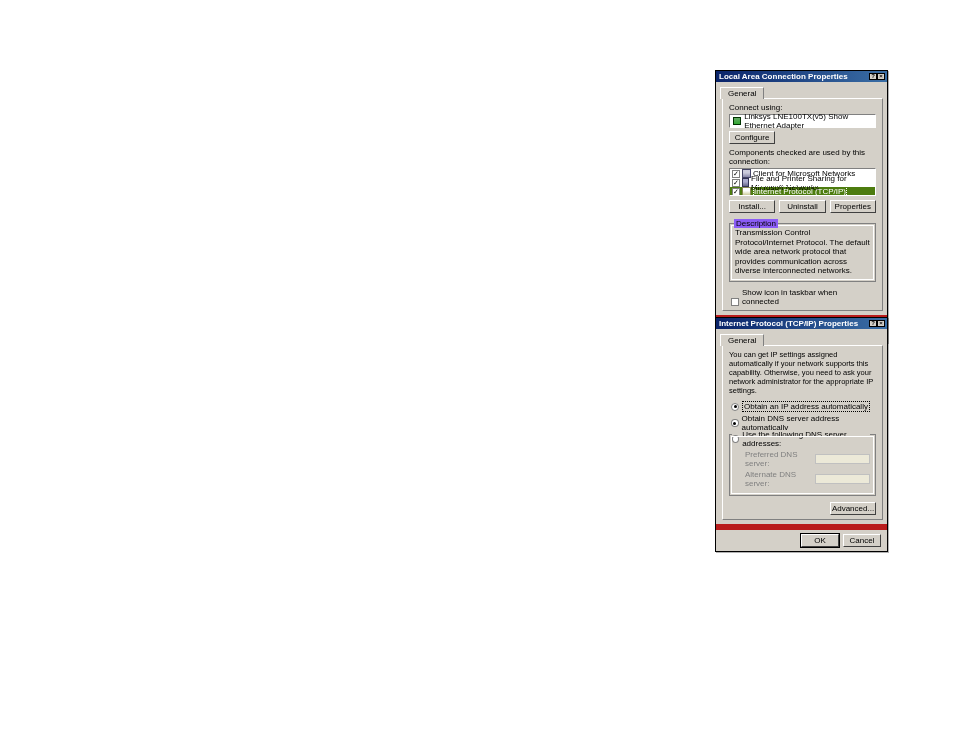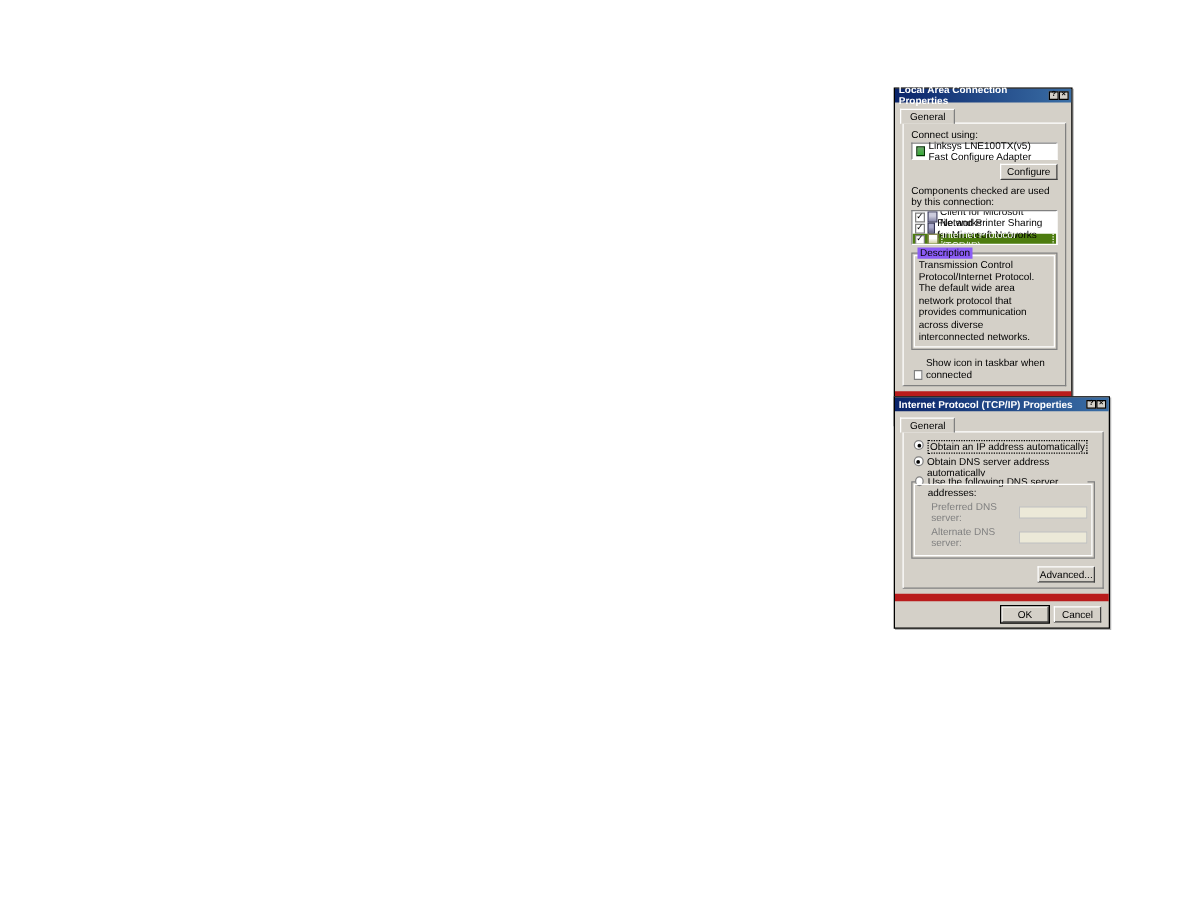--- a/index.html
+++ b/index.html
@@ -193,20 +193,21 @@
     border: 1px solid #808080;
   }
   
   .intro-text {
     font-size: 7.5px;
     line-height: 1.2;
     margin-bottom: 6px;
   }
   .radio-row {
     display: flex;
+    align-items: center;
     gap: 3px;
     margin: 2px 0 2px 2px;
   }
   .radio {
     width: 8px;
     height: 8px;
     border-radius: 50%;
     background: #fff;
     border: 1px solid #808080;
     display: flex;
@@ -265,58 +266,63 @@
     display:flex;
     justify-content:flex-end;
     gap:4px;
     padding:4px 6px;
     border-top:6px solid #b91c1c;
   }
 </style>
 </head>
 <body>
 
-<div class="dialog" style="left:715px; top:70px; width:143px;">
+<div class="dialog" style="left:715px; top:70px; width:173px;">
   <div class="titlebar">
     <span>Local Area Connection Properties</span>
     <div class="titlebar-buttons">
       <div class="titlebar-btn">?</div>
       <div class="titlebar-btn">×</div>
     </div>
   </div>
   <div class="tab-strip">
     <div class="tab">General</div>
   </div>
   <div class="tab-panel">
     <div class="label">Connect using:</div>
     <div class="sunken-box adapter-box">
       <span class="net-icon"></span>
-      <span>Linksys LNE100TX(v5) Fast Configure Adapter</span>
-    </div>
-    <div style="display:flex; justify-content:flex-end; margin-top:3px;">
+      <span>Linksys LNE100TX(v5) Show Ethernet Adapter</span>
+    </div>
+    <div style="display:flex; justify-content:flex-start; margin-top:3px;">
       <div class="btn" style="min-width:46px;">Configure</div>
     </div>
     <div class="label" style="margin-top:4px;">Components checked are used by this connection:</div>
     <div class="components-list">
       <div class="comp-item">
         <span class="checkbox">✓</span>
         <span class="comp-icon monitor"></span>
         <span class="comp-label">Client for Microsoft Networks</span>
       </div>
       <div class="comp-item">
         <span class="checkbox">✓</span>
         <span class="comp-icon share"></span>
         <span class="comp-label">File and Printer Sharing for Microsoft Networks</span>
       </div>
       <div class="comp-item selected">
         <span class="checkbox">✓</span>
         <span class="comp-icon tcpip"></span>
         <span class="comp-label">Internet Protocol (TCP/IP)</span>
       </div>
     </div>
+    <div class="three-btn-row">
+      <div class="btn">Install...</div>
+      <div class="btn">Uninstall</div>
+      <div class="btn">Properties</div>
+    </div>
     <div class="group-frame">
       <div class="group-title">Description</div>
       <div class="desc-text">Transmission Control Protocol/Internet Protocol. The default wide area network protocol that provides communication across diverse interconnected networks.</div>
     </div>
     <div class="check-row">
       <span class="empty-check"></span>
       <span>Show icon in taskbar when connected</span>
     </div>
   </div>
   <div class="bottom-btns">
@@ -330,20 +336,21 @@
     <span>Internet Protocol (TCP/IP) Properties</span>
     <div class="titlebar-buttons">
       <div class="titlebar-btn">?</div>
       <div class="titlebar-btn">×</div>
     </div>
   </div>
   <div class="tab-strip">
     <div class="tab">General</div>
   </div>
   <div class="tab-panel">
+    <div class="intro-text">You can get IP settings assigned automatically if your network supports this capability. Otherwise, you need to ask your network administrator for the appropriate IP settings.</div>
 
     <div class="radio-row">
       <span class="radio checked"></span>
       <span class="radio-label focused">Obtain an IP address automatically</span>
     </div>
 
     <div class="radio-row">
       <span class="radio checked"></span>
       <span class="radio-label">Obtain DNS server address automatically</span>
     </div>

